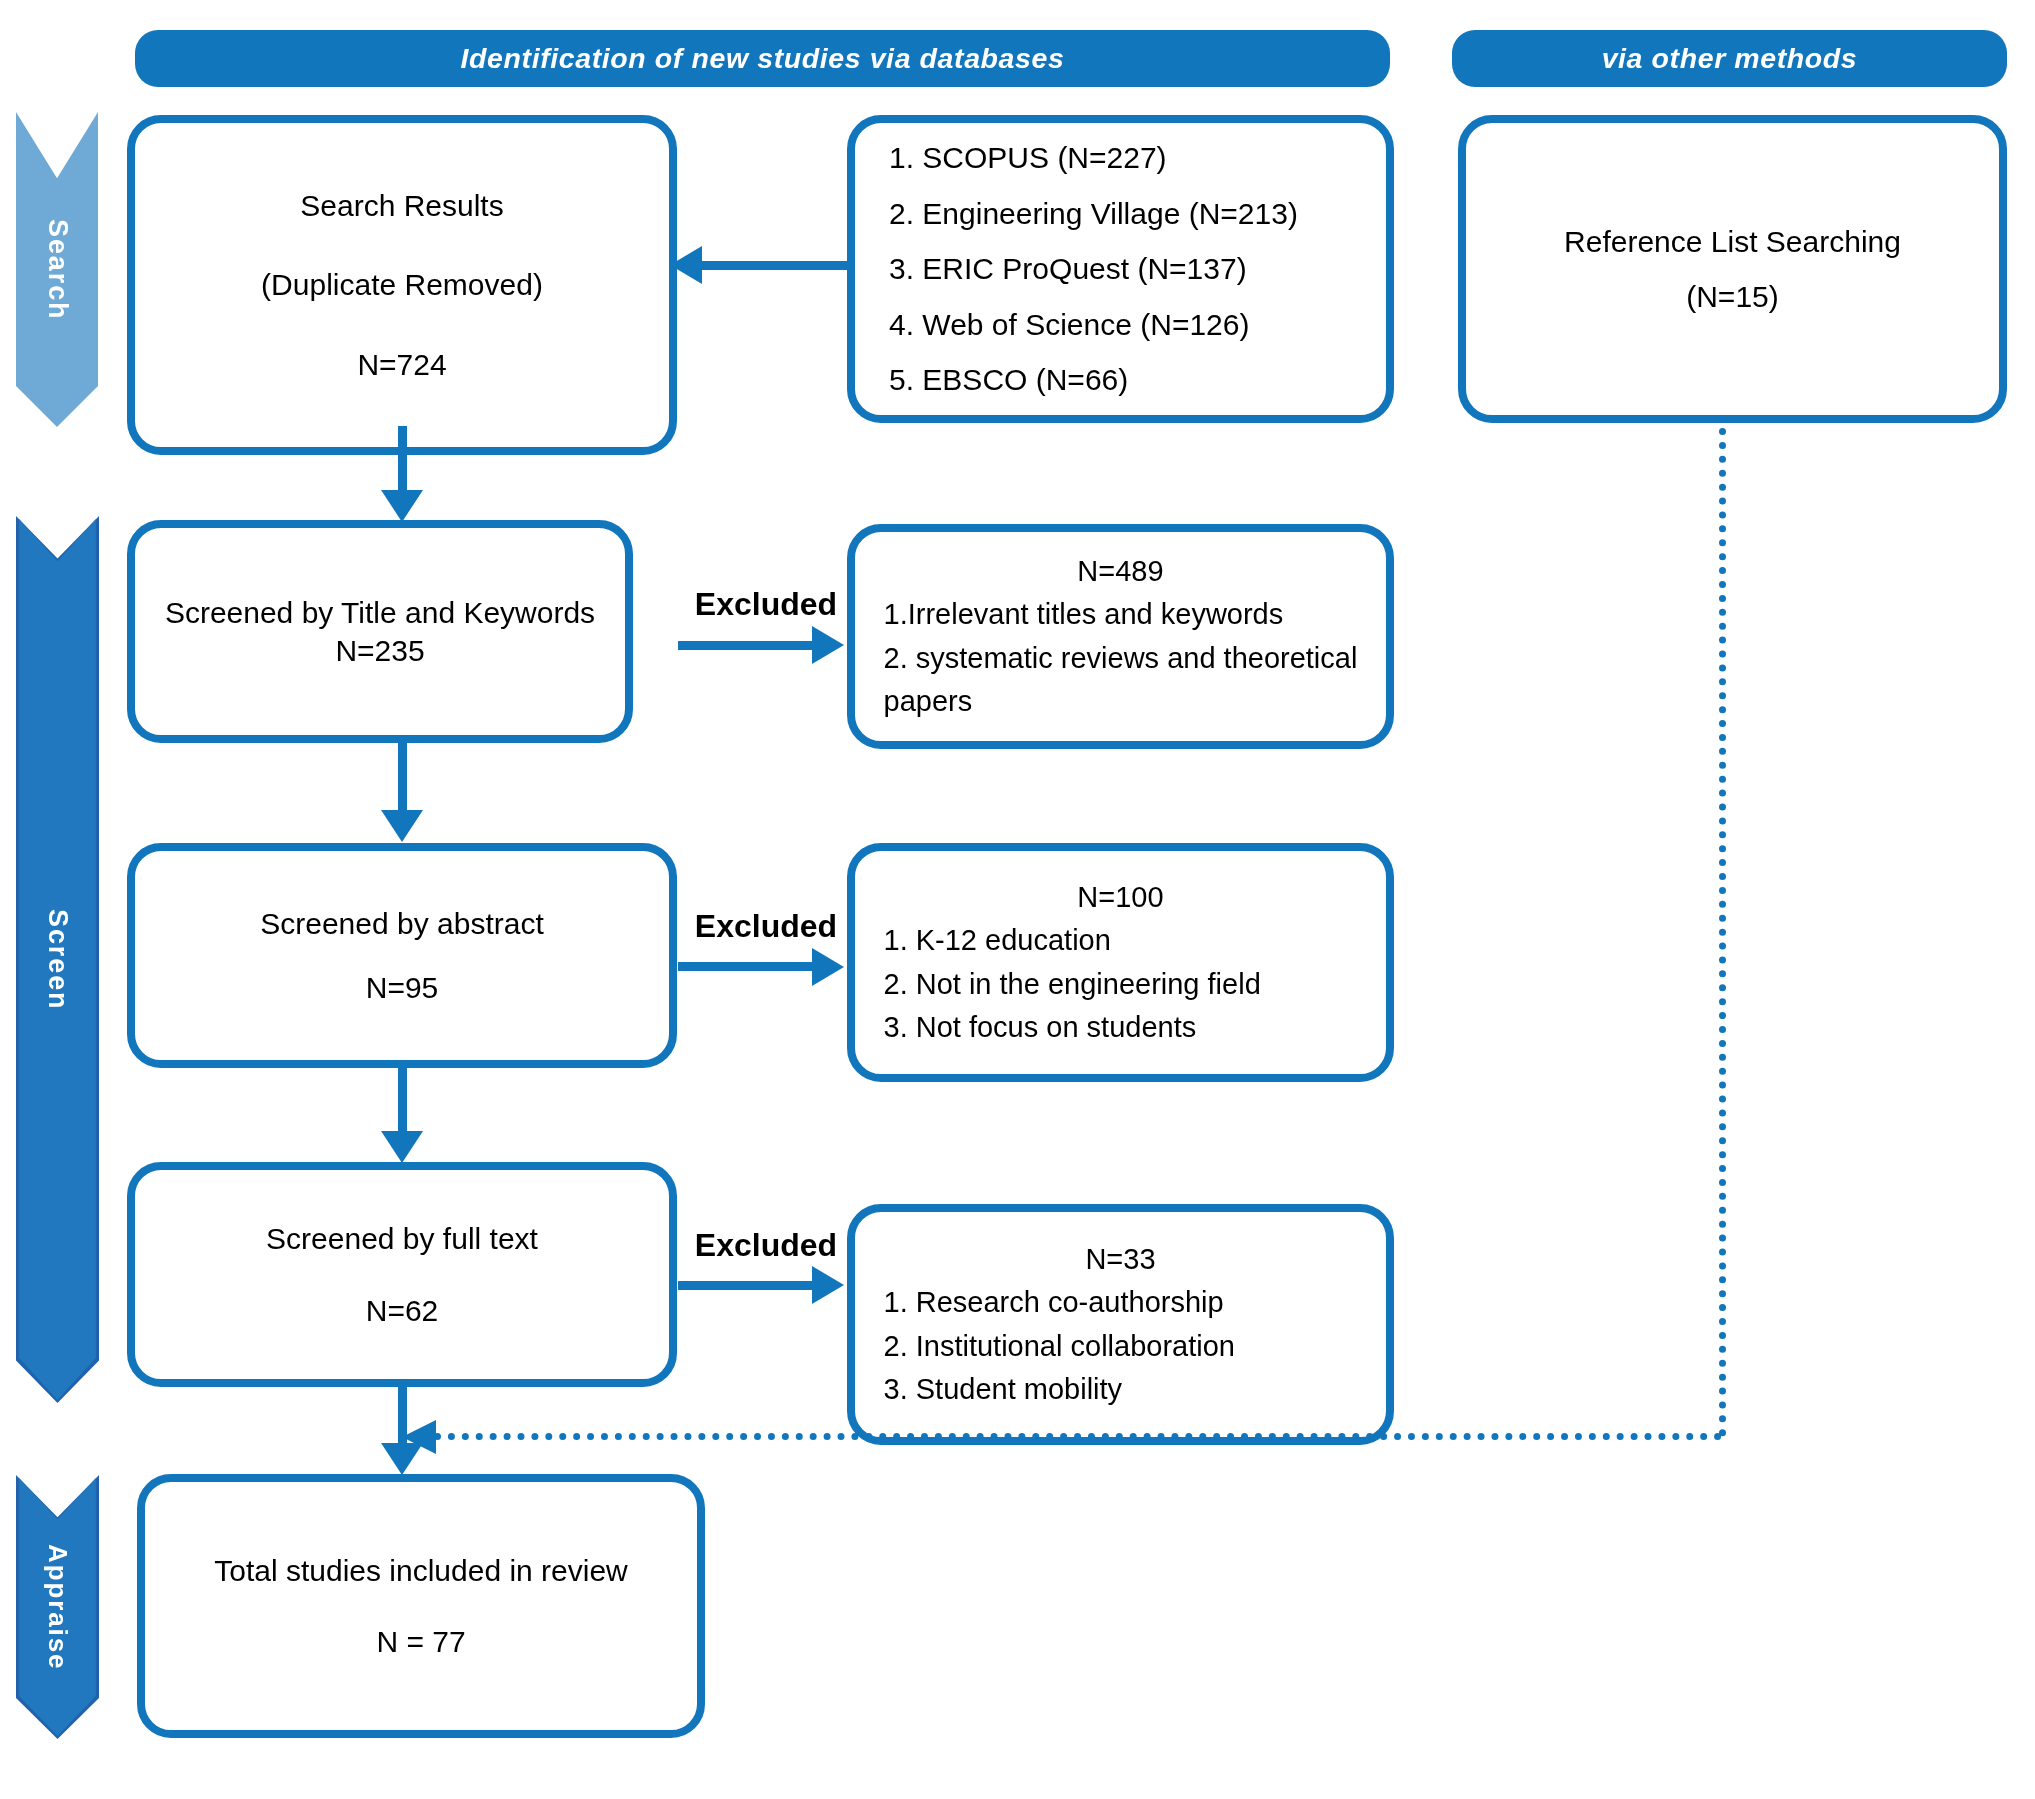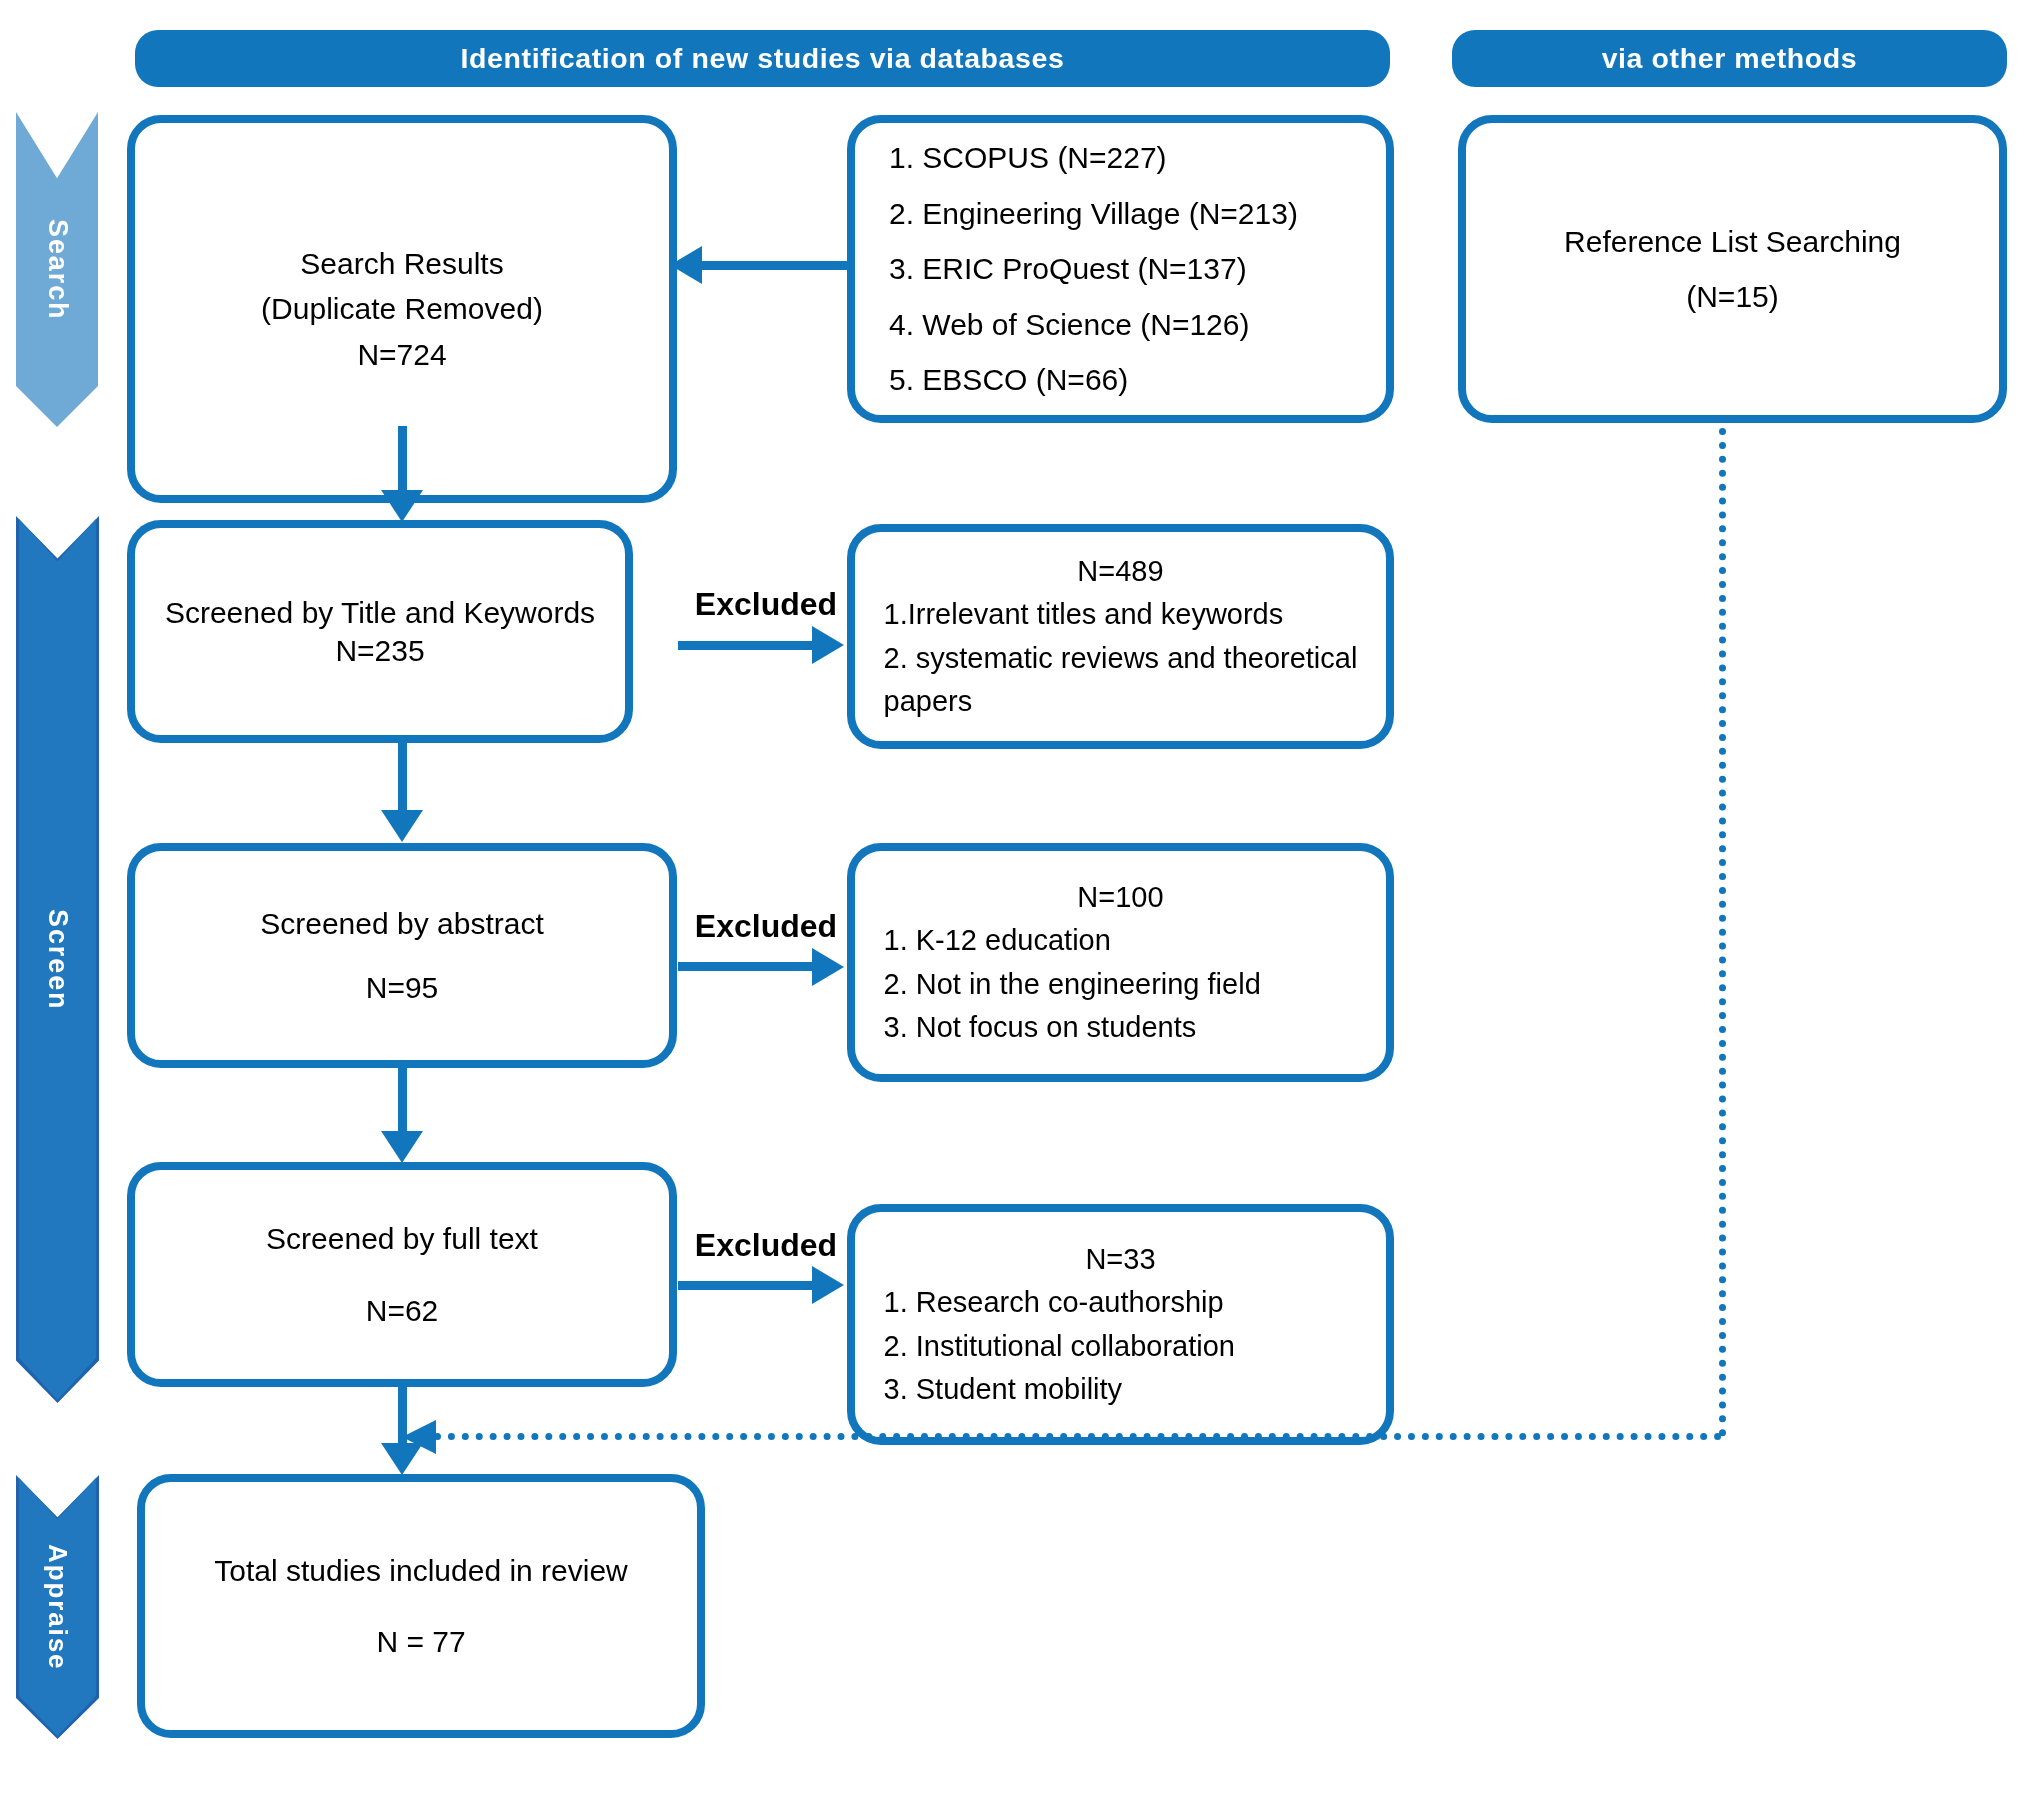--- a/index.html
+++ b/index.html
@@ -11,21 +11,21 @@
   }
   html,body{margin:0;padding:0;background:#ffffff;}
   #canvas{
     position:relative;width:2035px;height:1800px;background:#ffffff;
     font-family:"Liberation Sans","DejaVu Sans",sans-serif;color:var(--ink,#000);
     overflow:hidden;
   }
   .hdr{
     position:absolute;height:57px;background:var(--primary-blue,#1176BC);
     border-radius:23px;display:flex;align-items:center;justify-content:center;
-    color:#fff;font-size:28.5px;font-weight:bold;letter-spacing:0.6px;
+    color:#fff;font-size:28.5px;font-weight:bold;letter-spacing:0.6px;font-style:italic;
   }
   .box{
     position:absolute;box-sizing:border-box;background:#fff;
     border:8px solid var(--primary-blue,#1176BC);border-radius:34px;
     display:flex;flex-direction:column;align-items:center;justify-content:center;
     font-size:30px;line-height:1.25;text-align:center;color:var(--ink,#000);
   }
   .box.left-list{align-items:flex-start;text-align:left;}
   .line{white-space:nowrap;}
   .list-item{text-align:left;}
@@ -74,21 +74,21 @@
     <div class="inner" style="background:var(--chevron-fill,#2178BE);clip-path:polygon(0 0,50% 4.8%,100% 0,100% 95.2%,50% 100%,0 95.2%);"></div>
     <div class="stage-label">Screen</div>
   </div>
 
   <div class="chevron" style="left:16px;top:1475px;width:83px;height:264px;">
     <div class="fill" style="background:var(--chevron-border,#2062AC);clip-path:polygon(0 0,50% 16%,100% 0,100% 84.5%,50% 100%,0 84.5%);"></div>
     <div class="inner" style="background:var(--chevron-fill,#2178BE);clip-path:polygon(0 0,50% 16%,100% 0,100% 84.5%,50% 100%,0 84.5%);"></div>
     <div class="stage-label" style="font-size:26px;">Appraise</div>
   </div>
 
-  <div class="box" style="left:127px;top:115px;width:550px;height:388px;gap:8px;">
+  <div class="box" style="left:127px;top:115px;width:550px;height:340px;gap:42px;">
     <div class="line">Search Results</div>
     <div class="line">(Duplicate Removed)</div>
     <div class="line">N=724</div>
   </div>
 
   <div class="box left-list" style="left:847px;top:115px;width:547px;height:308px;padding:0 34px;line-height:1.85;">
     <div class="list-item">1. SCOPUS (N=227)</div>
     <div class="list-item">2. Engineering Village (N=213)</div>
     <div class="list-item">3. ERIC ProQuest (N=137)</div>
     <div class="list-item">4. Web of Science (N=126)</div>

